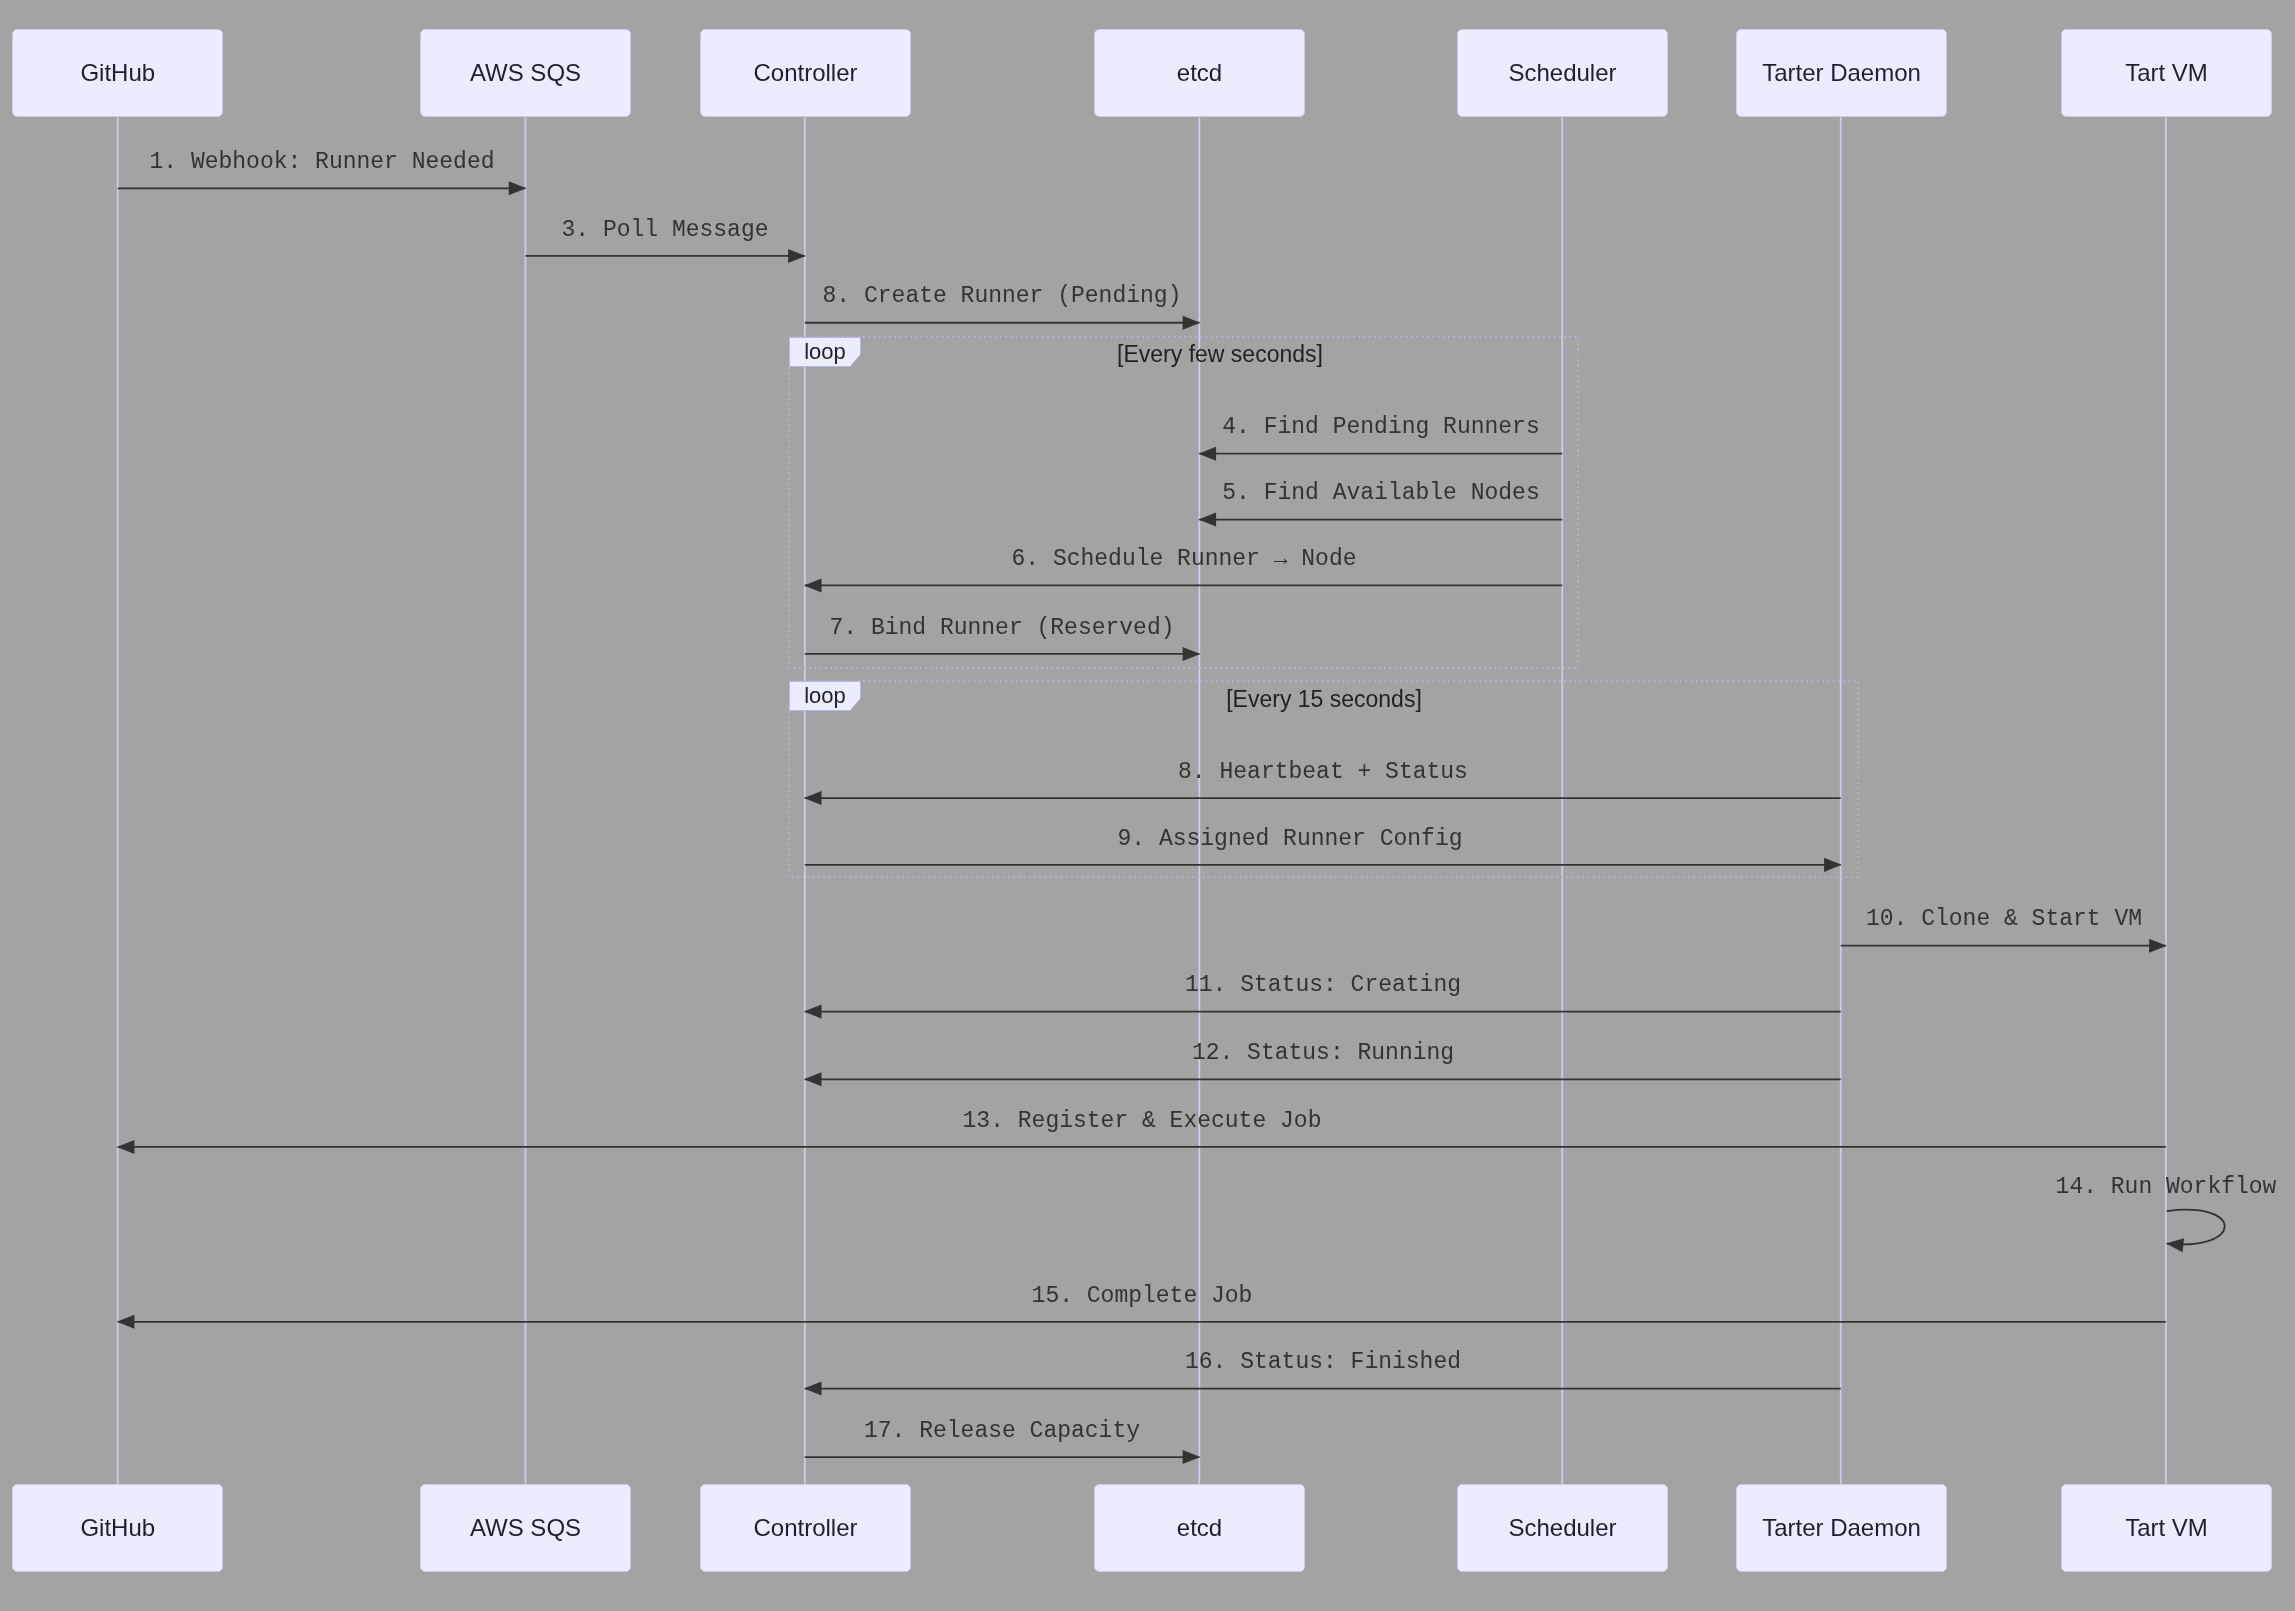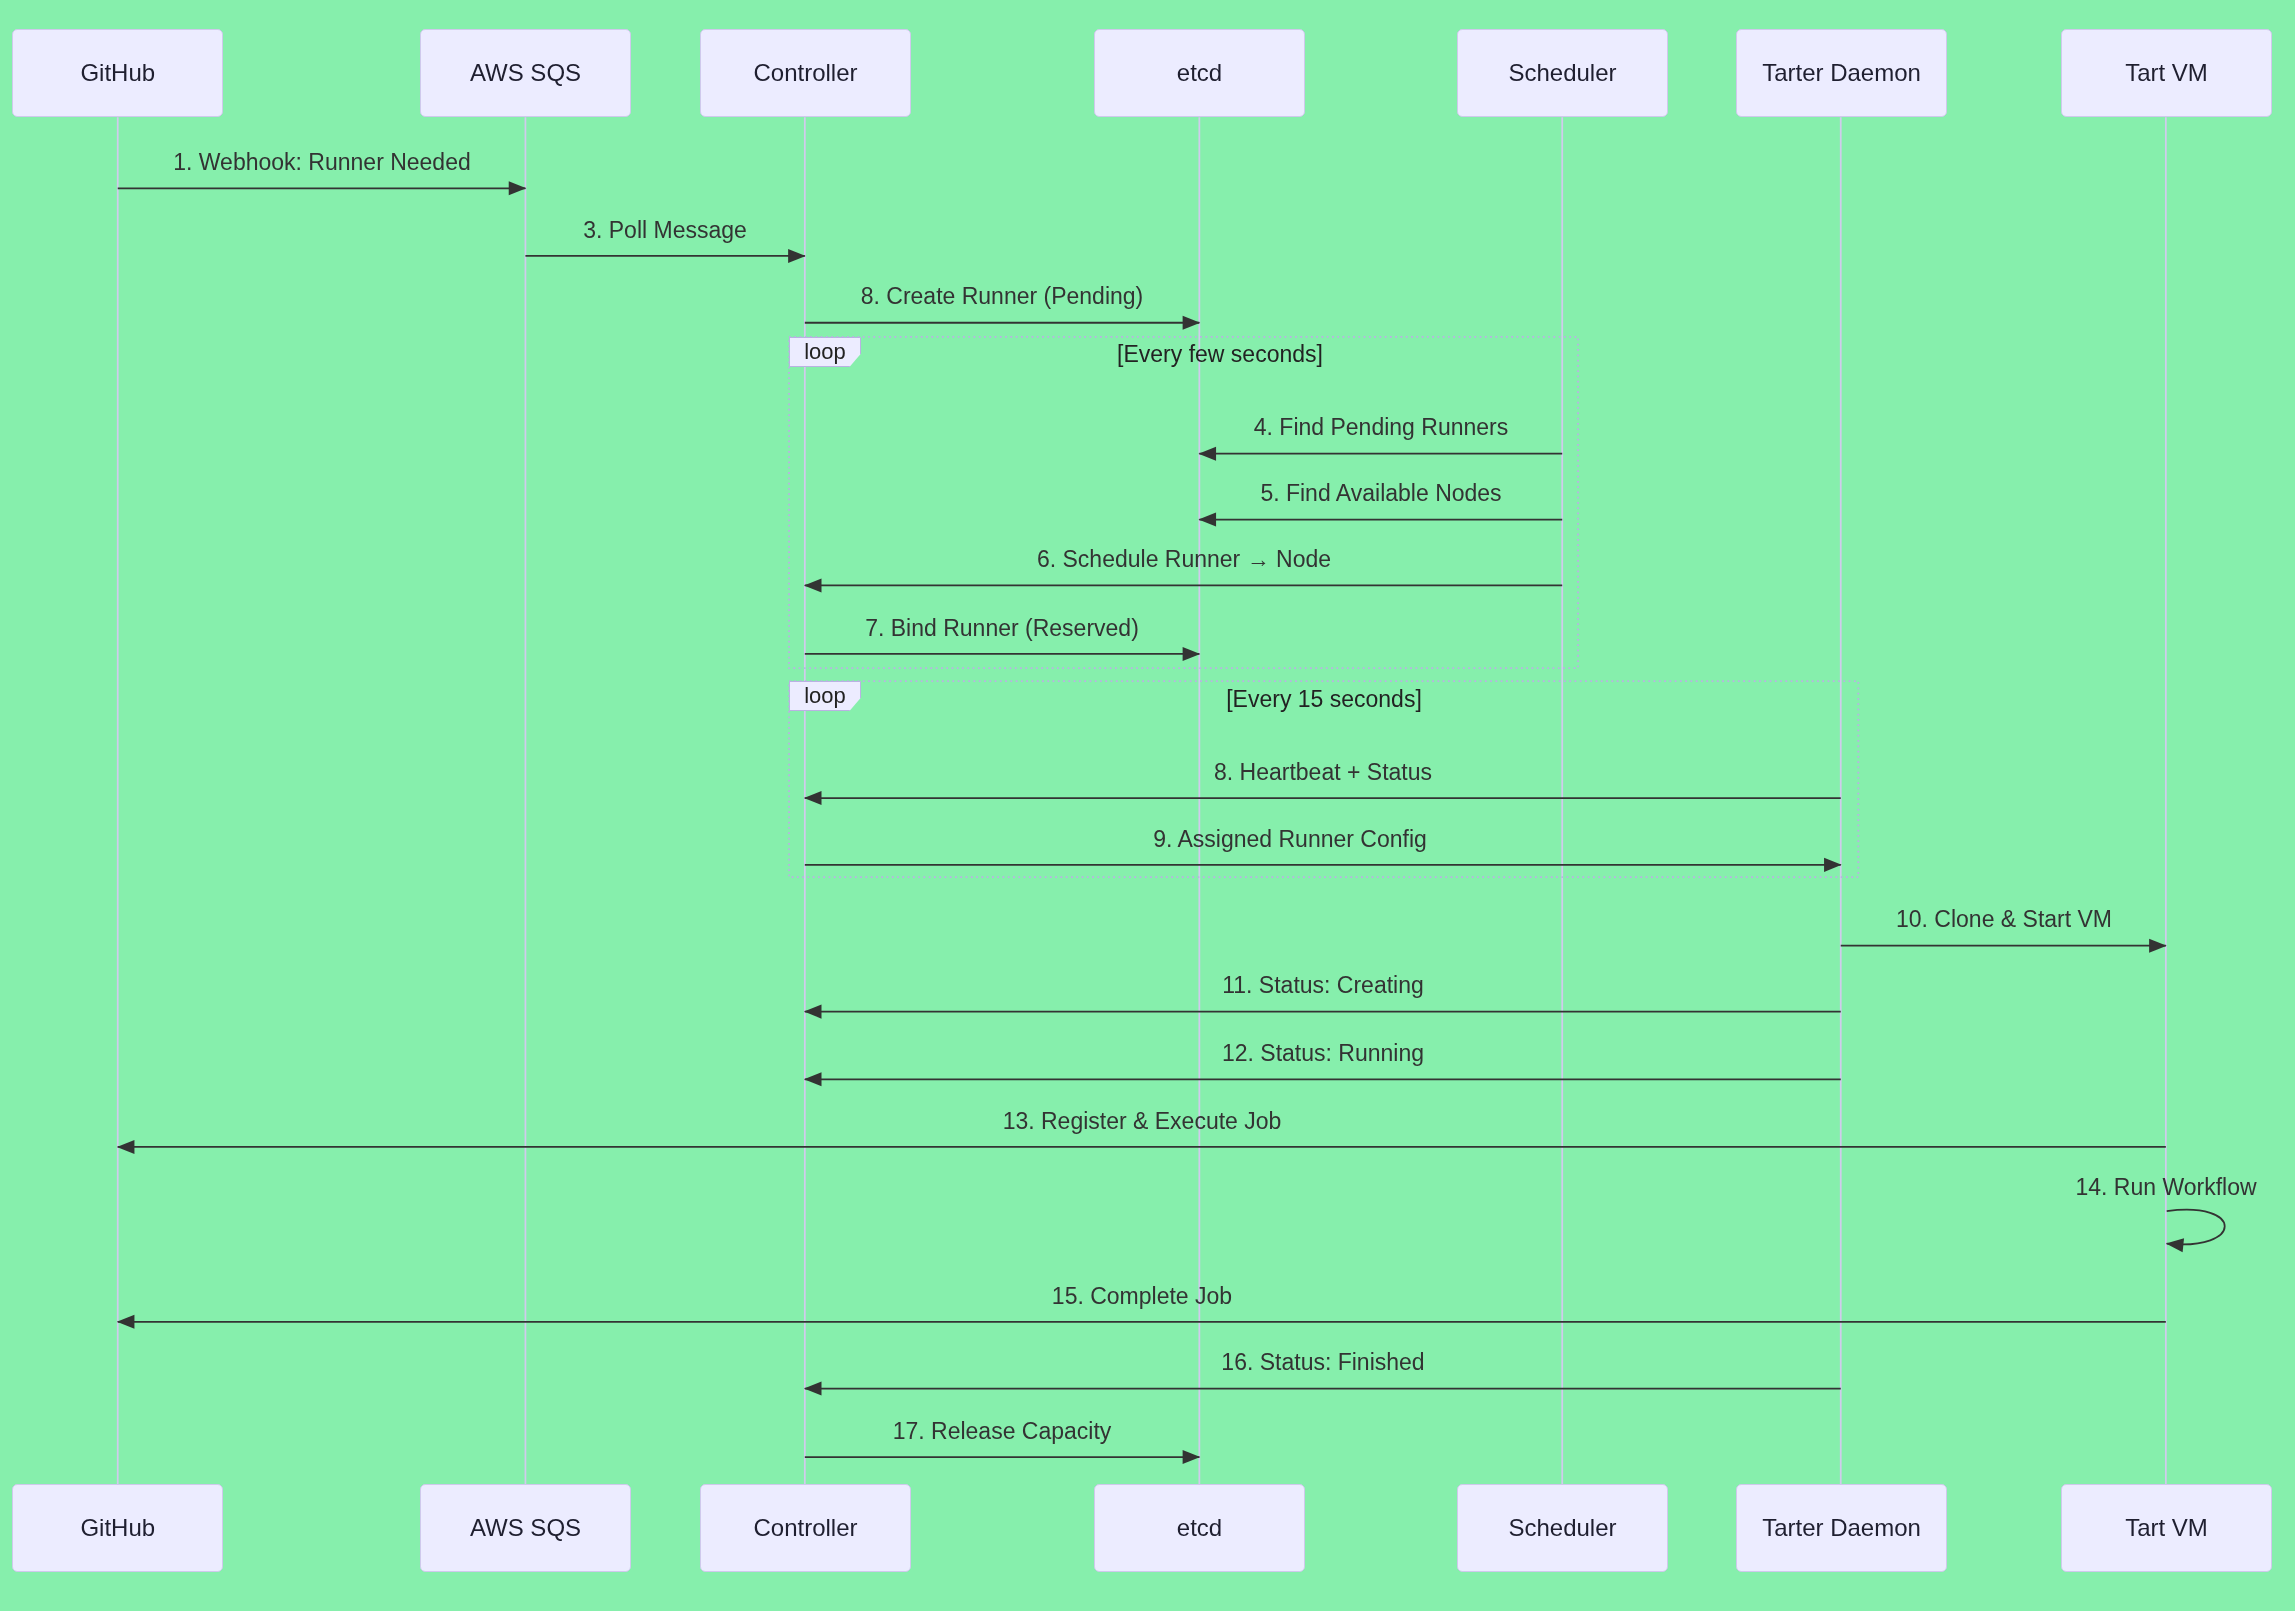--- a/index.html
+++ b/index.html
@@ -31,20 +31,21 @@
     white-space: nowrap;
   }
   .msg-label {
     position: absolute;
     transform: translateX(-50%);
     white-space: nowrap;
     font-size: 23px;
     height: 32px;
     line-height: 32px;
     text-align: center;
+    font-family: Liberation Mono, monospace;
   }
   .loop-tab {
     position: absolute;
     width: 72px;
     height: 30px;
     box-sizing: border-box;
     display: flex;
     align-items: center;
     justify-content: center;
     font-size: 22px;
@@ -56,21 +57,21 @@
     white-space: nowrap;
     font-size: 23px;
     height: 30px;
     line-height: 30px;
     text-align: center;
   }
 </style>
 </head>
 <body>
 
-<div class="canvas" style="background: #86efac;">
+<div class="canvas" style="background: #a3a3a3;">
     <svg class="diagram-svg" viewBox="0 0 2612 1834">
       <defs>
         <marker id="arrowhead" markerWidth="22" markerHeight="18" refX="20" refY="9" orient="auto" markerUnits="userSpaceOnUse">
           <path d="M1,1 L21,9 L1,17 Z" fill="#333333"></path>
         </marker>
       </defs>
       <line x1="134" x2="134" y1="133" y2="1689" stroke="#d0cbec" stroke-width="2"></line>
       <line x1="598" x2="598" y1="133" y2="1689" stroke="#d0cbec" stroke-width="2"></line>
       <line x1="916" x2="916" y1="133" y2="1689" stroke="#d0cbec" stroke-width="2"></line>
       <line x1="1365" x2="1365" y1="133" y2="1689" stroke="#d0cbec" stroke-width="2"></line>

